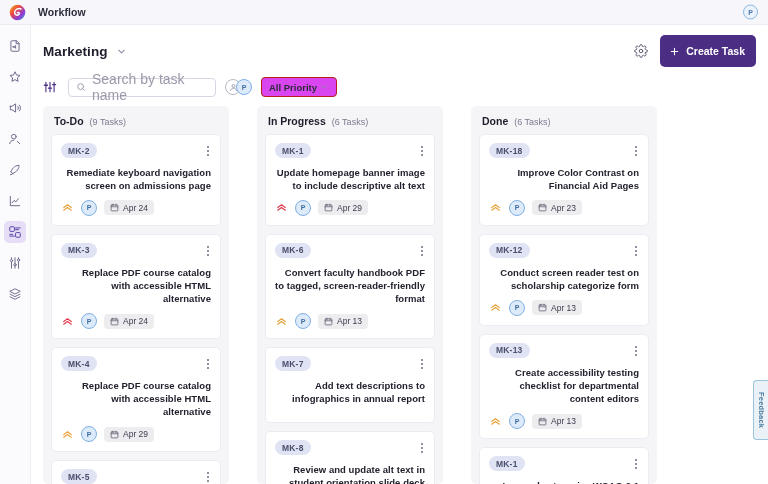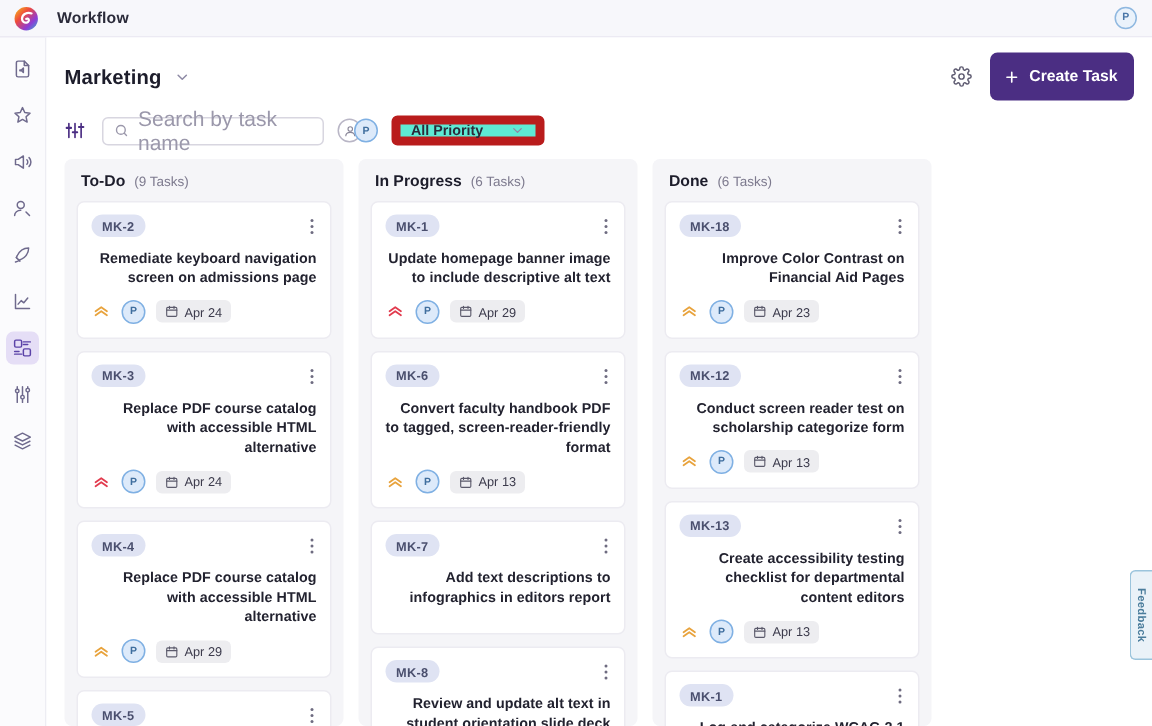--- a/index.html
+++ b/index.html
@@ -83,31 +83,31 @@
   .search-box .ph { font-size: 14px; color: #9b98ab; }
   .avatar-group { display: flex; align-items: center; }
   .av {
     width: 16px; height: 16px; border-radius: 50%;
     display: flex; align-items: center; justify-content: center;
     font-size: 7px; font-weight: bold;
   }
   .av.generic { border: 1.2px solid #b9b6c6; background: #fff; color: #8a8799; }
   .av.p { border: 1.2px solid #7fb0e3; background: #ddeafa; color: #3f6e9e; margin-left: -5px; }
   .priority-select {
-    width: 102px; height: 20px;
-    border: 6px solid #b91c1c; border-radius: 4px; background: #5eead4;
+    width: 76px; height: 20px;
+    border: 1px solid #b91c1c; border-radius: 4px; background: #d946ef;
     display: flex; align-items: center; justify-content: space-between;
     padding: 0 7px; font-size: 9.5px; font-weight: bold; color: #2b2b3a;
   }
   .priority-select .cv { color: #8e8aa5; display: flex; }
 
   
   .board {
     flex: 1; min-height: 0;
-    display: flex; gap: 10px;
+    display: flex; gap: 28px;
     padding: 0 12px 0 12px;
     overflow: hidden;
   }
   .column {
     width: 186px; flex: 0 0 186px;
     background: #f5f5f8;
     border-radius: 5px;
     display: flex; flex-direction: column;
     overflow: hidden;
   }
@@ -485,21 +485,21 @@
               </div>
               <div class="card">
                 <div class="card-top">
                   <span class="ticket">MK-7</span>
                   <span class="kebab">
                     <i></i>
                     <i></i>
                     <i></i>
                   </span>
                 </div>
-                <div class="card-title">Add text descriptions to infographics in editors report</div>
+                <div class="card-title">Add text descriptions to infographics in annual report</div>
               </div>
               <div class="card">
                 <div class="card-top">
                   <span class="ticket">MK-8</span>
                   <span class="kebab">
                     <i></i>
                     <i></i>
                     <i></i>
                   </span>
                 </div>

